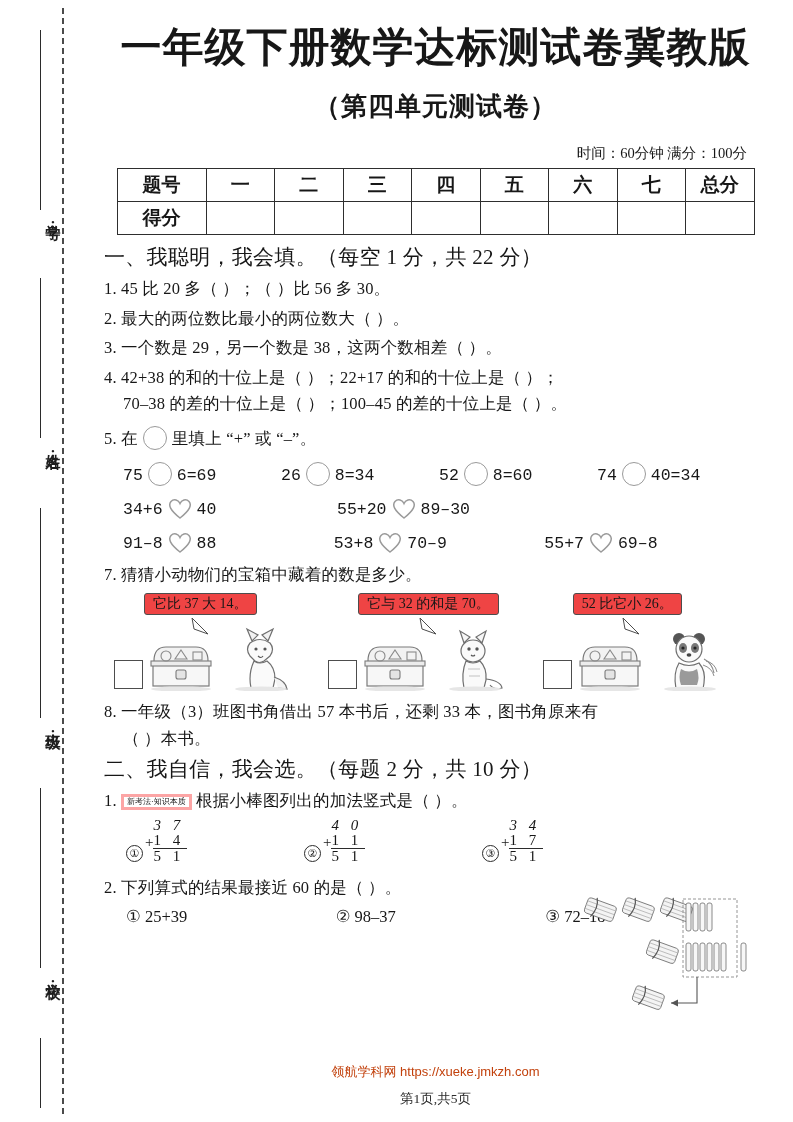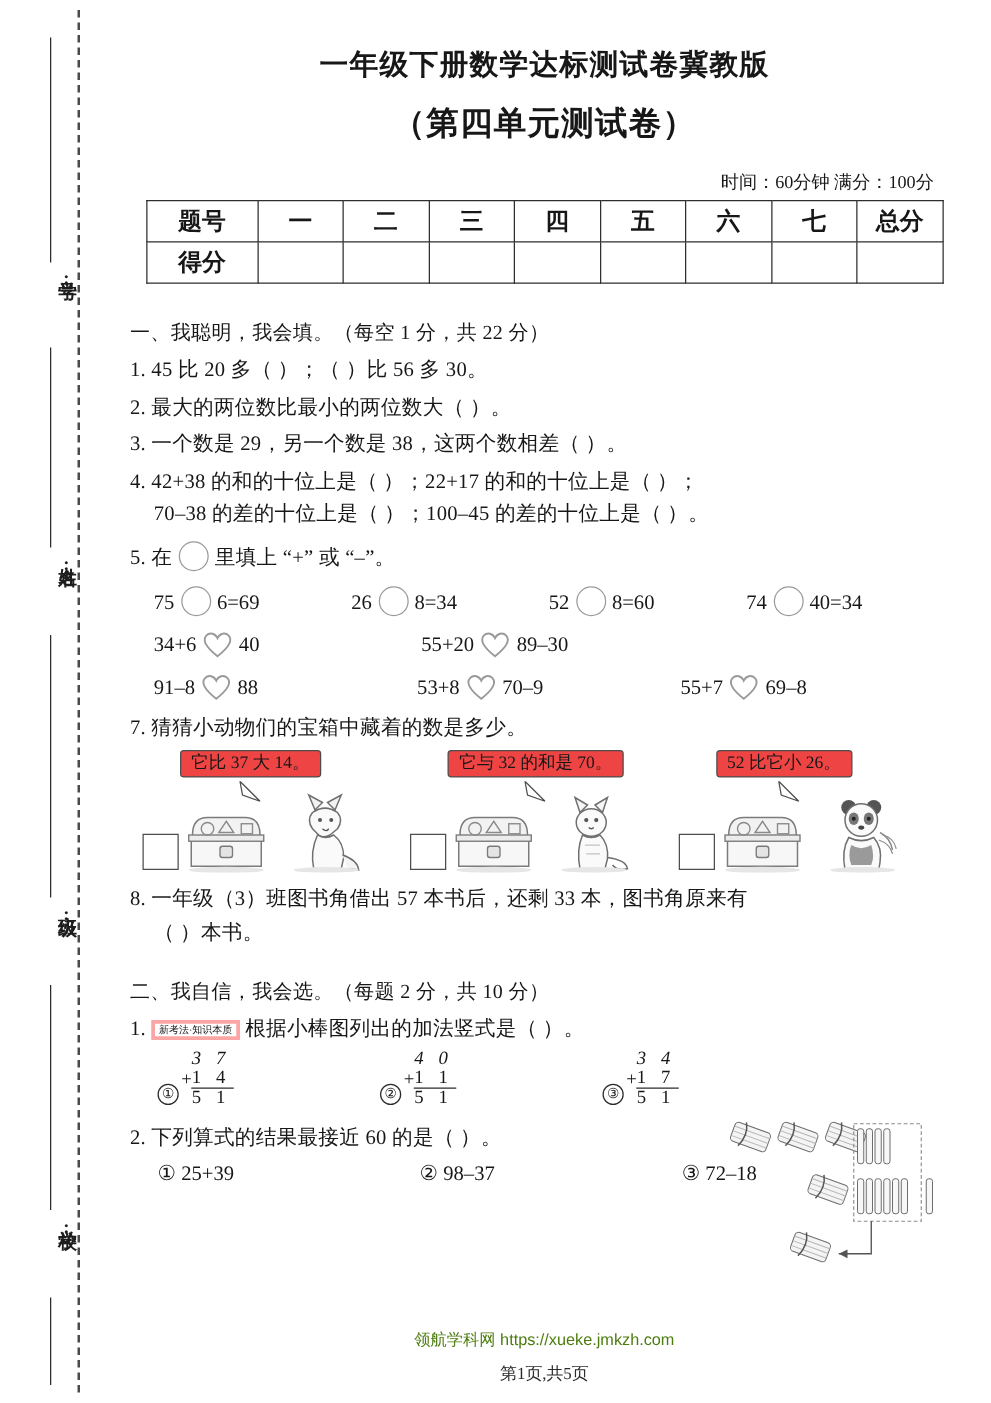--- a/index.html
+++ b/index.html
@@ -51,24 +51,24 @@
 
   
   .sheet {
     position: absolute;
     left: 78px; top: 0;
     width: 715px; height: 1122px;
   }
 
   .title-main {
     text-align: center;
-    font-size: 23px;
+    font-size: 41px;
     font-weight: bold;
     letter-spacing: 1px;
-    margin-top: 36px;
+    margin-top: 20px;
     font-family: "Liberation Serif", "DejaVu Serif", serif;
   }
   .title-sub {
     text-align: center;
     font-size: 26px;
     font-weight: bold;
     letter-spacing: 1px;
     margin-top: 14px;
   }
 
@@ -96,22 +96,22 @@
   }
   .score-table td.lead { width: 86px; }
 
   
   .body-wrap {
     padding: 0 38px 0 26px;
     font-size: 16.5px;
     line-height: 1.0;
   }
   .sec-head {
-    font-size: 16px;
-    margin-top: 32px;
+    font-size: 21px;
+    margin-top: 12px;
     letter-spacing: .3px;
   }
   .q {
     margin-top: 13px;
     font-size: 16.5px;
     letter-spacing: .2px;
   }
   .q-line2 { margin-top: 10px; padding-left: 19px; }
 
   
@@ -131,20 +131,21 @@
     position: relative;
   }
   .op-heart svg { display:block; }
 
   
   .expr-row {
     display: flex;
     margin-top: 12px;
     padding-left: 19px;
     font-size: 16.5px;
+    font-family: Liberation Mono, monospace;
   }
   .expr-row > span { display: inline-block; }
   .w4 { width: 158px; }
   .w3 { width: 214px; }
 
   
   .treasure-row {
     display: flex;
     margin-top: 10px;
     padding-left: 8px;
@@ -236,21 +237,21 @@
     width: 200px;
     height: 140px;
   }
 
   .watermark {
     position: absolute;
     left: 0; right: 0;
     top: 1063px;
     text-align: center;
     font-size: 13px;
-    color: #4d7c0f;
+    color: #c2410c;
     font-family: "Liberation Sans", sans-serif;
   }
   .footer {
     position: absolute;
     left: 0; right: 0;
     top: 1090px;
     text-align: center;
     font-size: 13.5px;
     color: #2b2b2b;
   }

